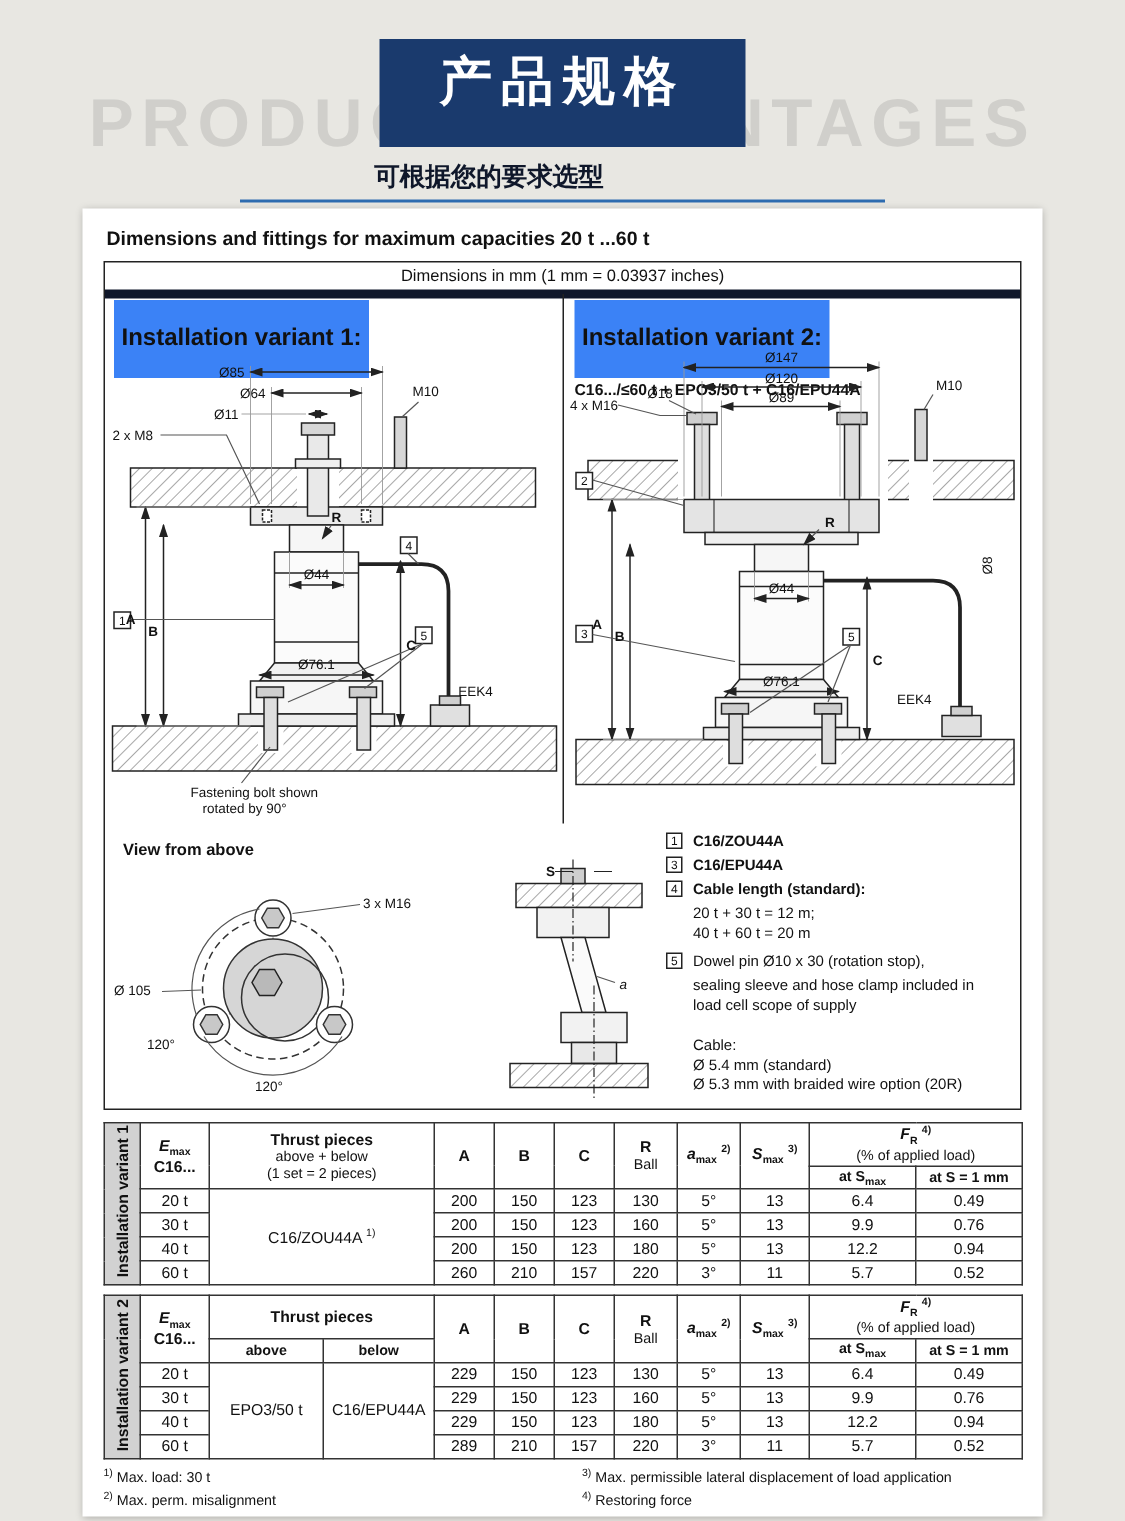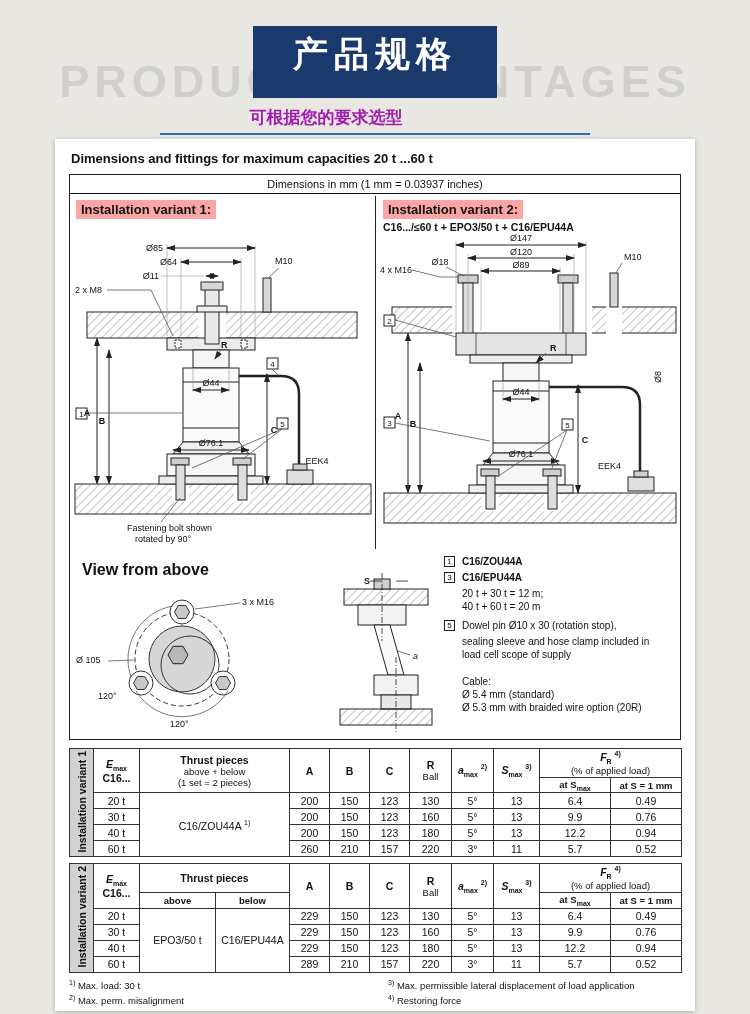--- a/index.html
+++ b/index.html
@@ -12,38 +12,38 @@
     position:absolute; top:56px; left:0; width:750px; text-align:center;
     font-size:45px; font-weight:700; letter-spacing:5px; color:#d0cfcb; white-space:nowrap; z-index:1;
   }
   .title-bar {
     position:absolute; top:26px; left:50%; transform:translateX(-50%);
     background:#1a3a6d; color:#fff; padding:5px 40px 20px; font-size:35px; font-weight:700;
     letter-spacing:6px; z-index:2; white-space:nowrap;
   }
   .subtitle {
     position:absolute; top:106px; left:0; width:652px; text-align:center;
-    font-size:17px; font-weight:700; color:#a21caf; z-index:2;
+    font-size:17px; font-weight:700; color:#0f172a; z-index:2;
   }
   .subtitle-rule { position:absolute; top:133px; left:160px; width:430px; height:2px; background:#2e6cb0; }
   
   .card {
     position:absolute; top:139px; left:55px; width:640px; height:872px;
     background:#fff; box-shadow:0 1px 5px rgba(0,0,0,.25); padding:10px 14px; overflow:hidden;
   }
   .doc-title { font-size:13px; font-weight:700; margin:2px 2px 8px; }
   .figure-box { position:relative; border:1px solid #222; height:566px; }
-  .units-row { text-align:center; font-size:11px; padding:3px 0; border-bottom:1px solid #0f172a; }
+  .units-row { text-align:center; font-size:11px; padding:3px 0; border-bottom:6px solid #0f172a; }
   .v-divider { position:absolute; left:305px; top:21px; width:1px; height:353px; background:#222; }
   .variant-head { position:absolute; font-size:11px; }
-  .vh-label { display:inline-block; background:#fca5a5; font-weight:700; padding:2px 5px; margin-bottom:2px; font-size:13px; }
+  .vh-label { display:inline-block; background:#3b82f6; font-weight:700; padding:17px 5px; margin-bottom:2px; font-size:16px; }
   .vh-model { font-weight:700; font-size:10.5px; }
   .vh-note { font-size:9px; }
   .drawing { position:absolute; }
-  .view-title { position:absolute; font-size:16px; font-weight:700; }
+  .view-title { position:absolute; font-size:11px; font-weight:700; }
   
   .legend { position:absolute; font-size:10px; line-height:13px; }
   .lg-row { margin-bottom:3px; white-space:nowrap; }
   .refbox {
     display:inline-block; width:11px; height:11px; border:1px solid #222;
     font-size:8px; line-height:10px; text-align:center; margin-right:7px; vertical-align:1px;
   }
   .lg-ind { margin-left:18px; white-space:nowrap; }
   .bold { font-weight:700; }
   
@@ -353,20 +353,23 @@
       <text class="dml sym" x="89" y="88">a</text>
     </svg>
 
     <div class="legend" style="left:374px;top:380px;width:236px">
       <div class="lg-row">
         <span class="refbox">1</span><span class="bold">C16/ZOU44A</span>
       </div>
       <div class="lg-row">
         <span class="refbox">3</span><span class="bold">C16/EPU44A</span>
       </div>
+      <div class="lg-row">
+        <span class="refbox">4</span><span class="bold">Cable length (standard):</span>
+      </div>
       <div class="lg-ind">20 t + 30 t = 12 m;</div>
       <div class="lg-ind" style="margin-bottom:6px">40 t + 60 t = 20 m</div>
       <div class="lg-row">
         <span class="refbox">5</span><span>Dowel pin Ø10 x 30 (rotation stop),</span>
       </div>
       <div class="lg-ind">sealing sleeve and hose clamp included in</div>
       <div class="lg-ind" style="margin-bottom:14px">load cell scope of supply</div>
       <div class="lg-ind">Cable:</div>
       <div class="lg-ind">Ø 5.4 mm (standard)</div>
       <div class="lg-ind">Ø 5.3 mm with braided wire option (20R)</div>

